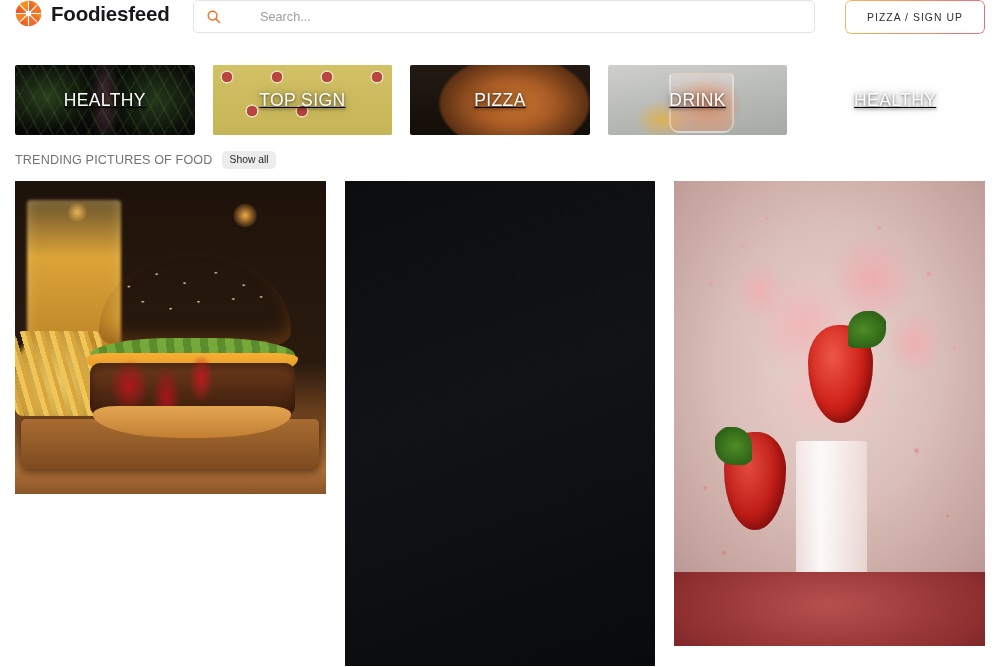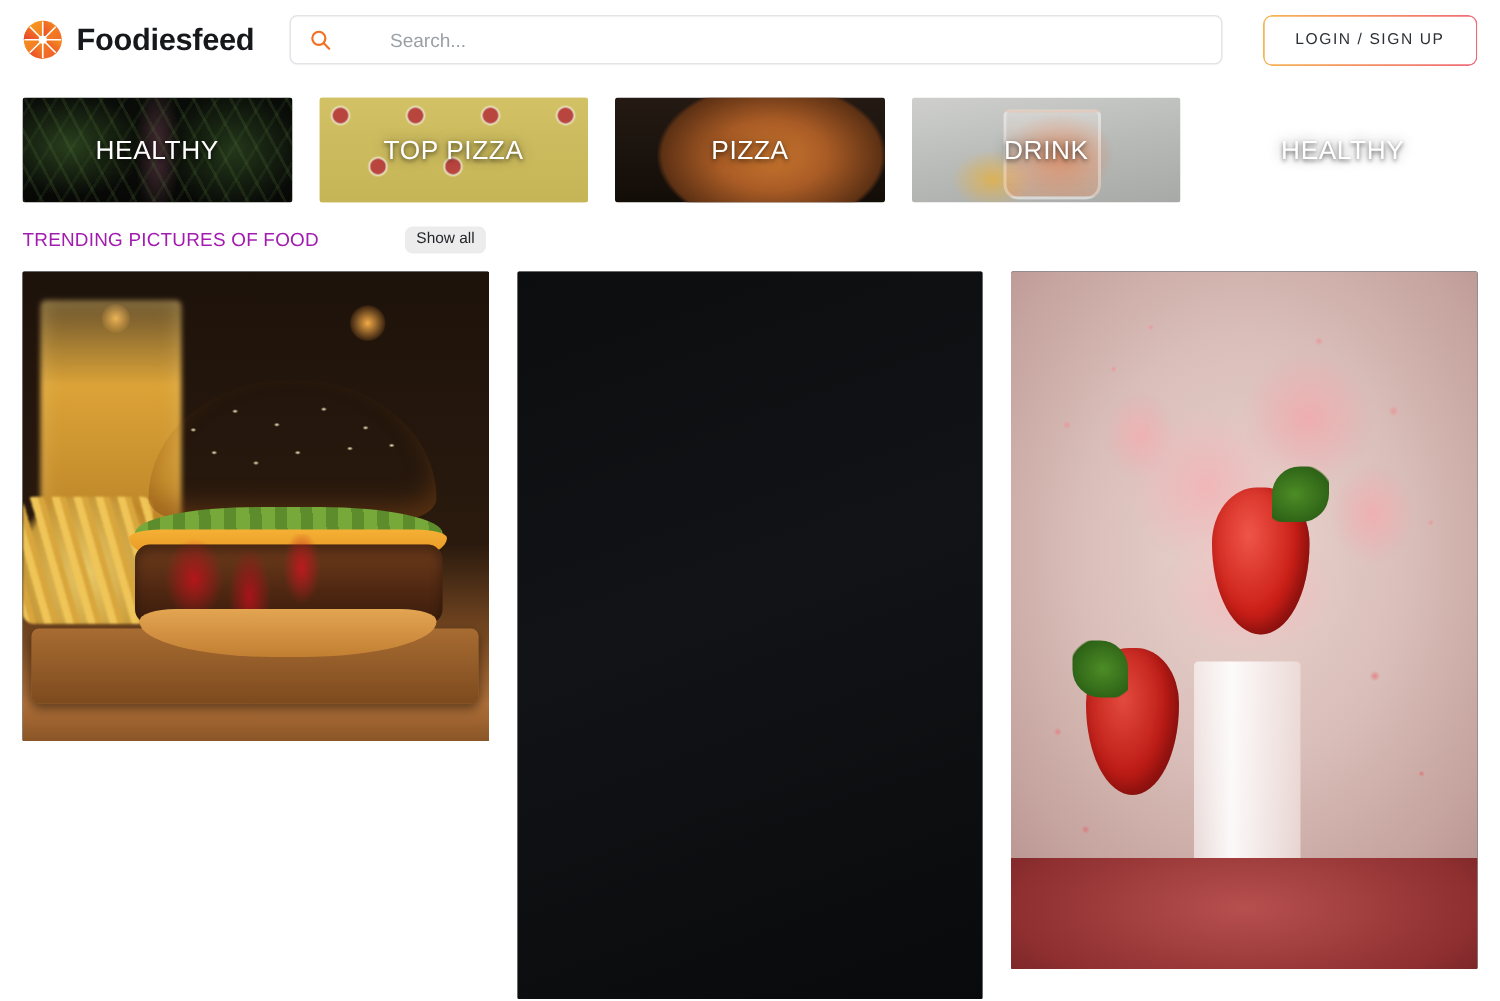--- a/index.html
+++ b/index.html
@@ -7,21 +7,21 @@
     width: 1000px; height: 667px;
     background: #ffffff;
     font-family: "Liberation Sans", sans-serif;
     overflow: hidden;
   }
 
   
   .header {
     height: 53px;
     display: flex;
-    align-items: center;
+    align-items: flex-start;
     padding: 0 15px;
     background: #ffffff;
   }
   .brand {
     display: flex;
     align-items: center;
     gap: 9px;
     width: 178px;
     flex: 0 0 auto;
   }
@@ -100,20 +100,21 @@
     mask-composite: exclude;
     pointer-events: none;
   }
 
   
   .cats {
     display: flex;
     gap: 18px;
     padding: 0 15px;
     margin-top: 12px;
+    text-decoration: underline;
   }
   .cat {
     position: relative;
     flex: 1 1 0;
     height: 70px;
     border-radius: 2px;
     overflow: hidden;
     cursor: pointer;
     display: flex;
     align-items: center;
@@ -204,38 +205,37 @@
   .section-head {
     display: flex;
     align-items: center;
     gap: 9px;
     padding: 0 15px;
     margin-top: 15px;
     height: 20px;
   }
   .section-title {
     font-size: 12.6px;
-    color: #a21caf;
+    color: #737373;
     letter-spacing: 0.15px;
     font-weight: 400;
     white-space: nowrap;
     text-align: right;
   }
   .show-all {
     border: 0;
     background: #ececec;
     border-radius: 5px;
     padding: 4px 8px;
     font-family: "Liberation Sans", sans-serif;
     font-size: 10.3px;
     color: #24262a;
     cursor: pointer;
     line-height: 1;
     white-space: nowrap;
-    margin-left: 48px;
   }
 
   
   .grid {
     display: flex;
     gap: 19px;
     padding: 0 15px;
     margin-top: 11px;
   }
   .col { flex: 1 1 0; display: flex; flex-direction: column; gap: 19px; }
@@ -479,34 +479,34 @@
 
   <div class="search-wrap">
     <svg class="search-icon" viewBox="0 0 24 24" fill="none" stroke="#f37021" stroke-width="2.3" stroke-linecap="round">
       <circle cx="10.5" cy="10.5" r="7"></circle>
       <line x1="15.8" y1="15.8" x2="21.5" y2="21.5"></line>
     </svg>
     <input class="search-input" type="text" placeholder="Search..." style="">
   </div>
 
   <div class="header-right">
-    <button class="login-btn">LOGIN / SIGN UP</button>
+    <button class="login-btn">PIZZA / SIGN UP</button>
   </div>
 </div>
 
 <div class="cats">
 
   <div class="cat">
     <div class="cat-art art-healthy"></div>
     <span class="cat-label">HEALTHY</span>
   </div>
 
   <div class="cat">
     <div class="cat-art art-topview"></div>
-    <span class="cat-label">TOP PIZZA</span>
+    <span class="cat-label">TOP SIGN</span>
   </div>
 
   <div class="cat">
     <div class="cat-art art-pizza"></div>
     <span class="cat-label">PIZZA</span>
   </div>
 
   <div class="cat">
     <div class="cat-art art-drink"></div>
     <span class="cat-label">DRINK</span>

